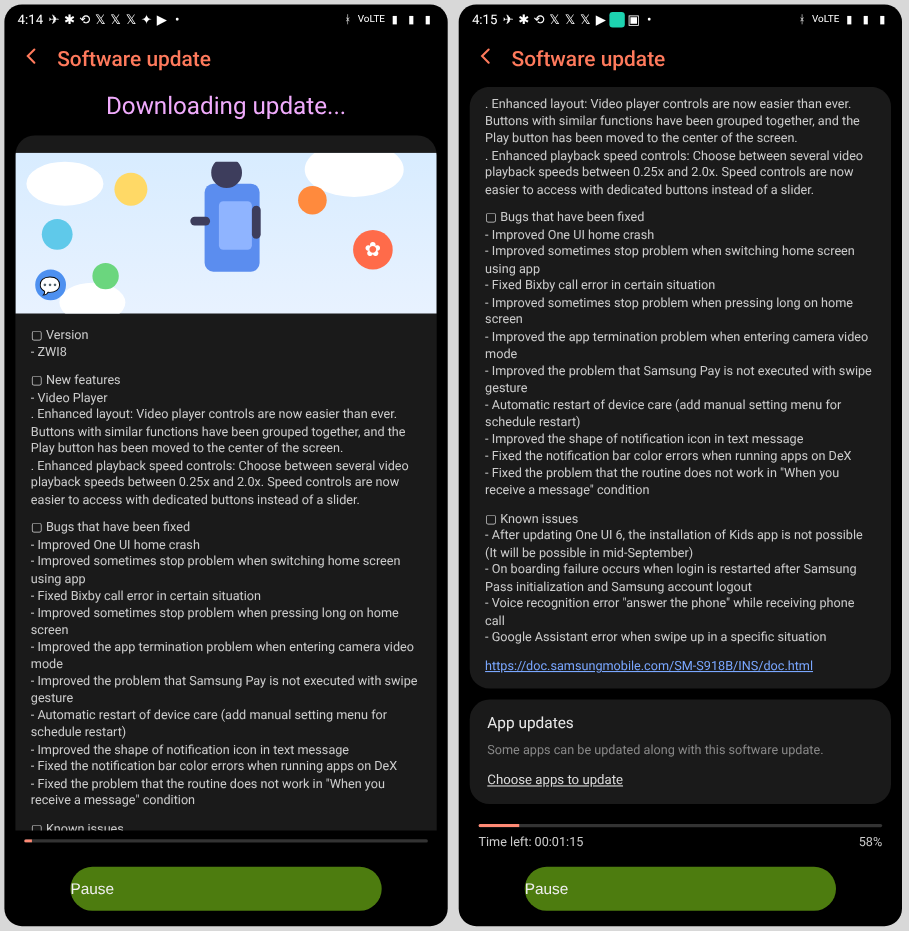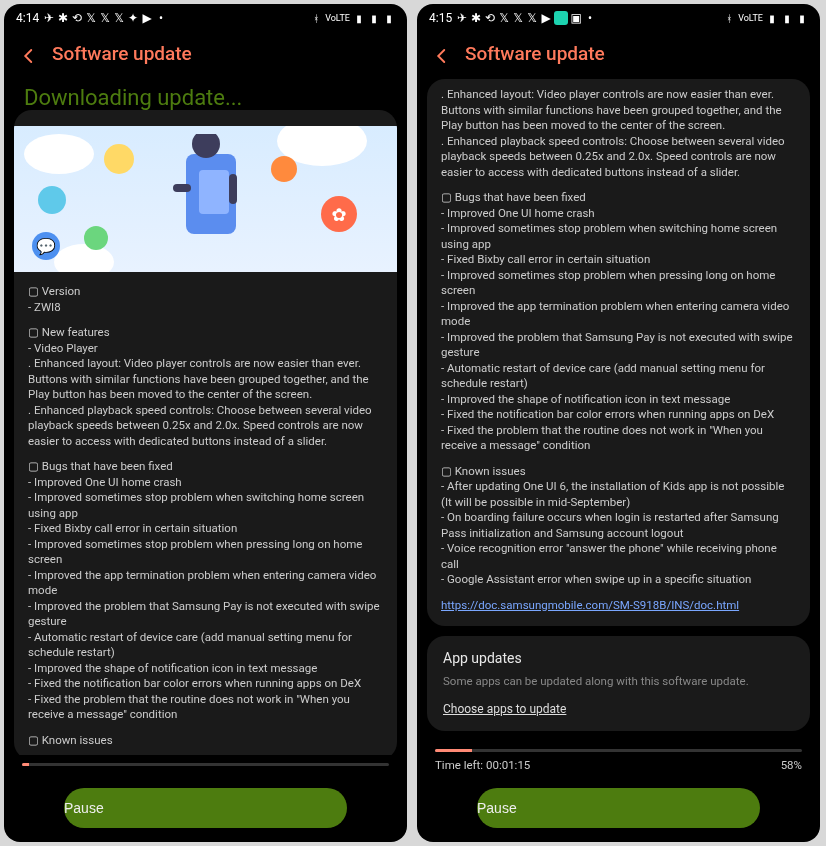--- a/index.html
+++ b/index.html
@@ -29,35 +29,36 @@
       justify-content: space-between;
       align-items: center;
       padding: 0 12px;
       font-size: 12px;
       color: #fff;
     }
     .status-left { display: flex; gap: 4px; align-items: center; }
     .status-right { display: flex; gap: 3px; align-items: center; font-size: 10px; }
     .header {
       display: flex;
-      align-items: flex-end;
+      align-items: flex-start;
       gap: 14px;
       padding: 10px 16px 14px;
     }
     .back-icon { width: 18px; height: 18px; }
     .header-title {
       color: #ff7a5c;
       font-size: 19px;
       font-weight: 500;
     }
     .downloading-title {
-      color: #4d7c0f;
+      color: #f0abfc;
       font-size: 22px;
       font-weight: 400;
-      padding: 6px 20px 0;
+      padding: 6px 20px 13px;
+      text-align: center;
     }
     .content {
       flex: 1;
       overflow: hidden;
       padding: 0 10px;
     }
     .card {
       background: #1a1a1a;
       border-radius: 18px;
       padding: 16px 0 12px 0;

